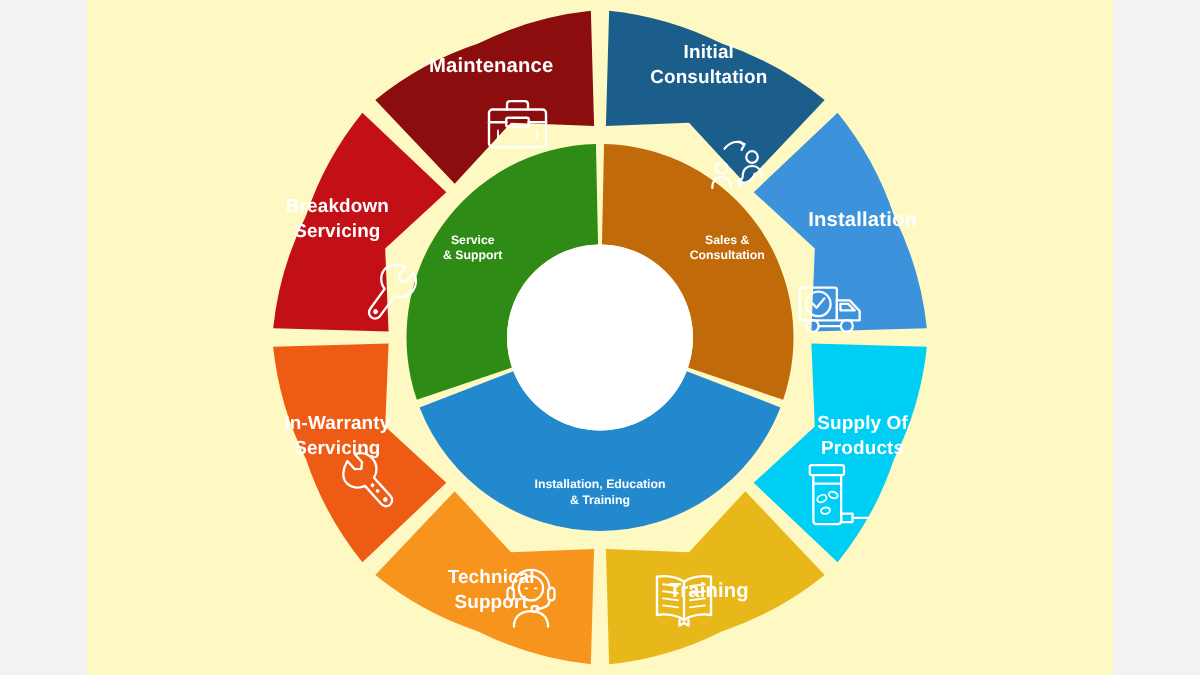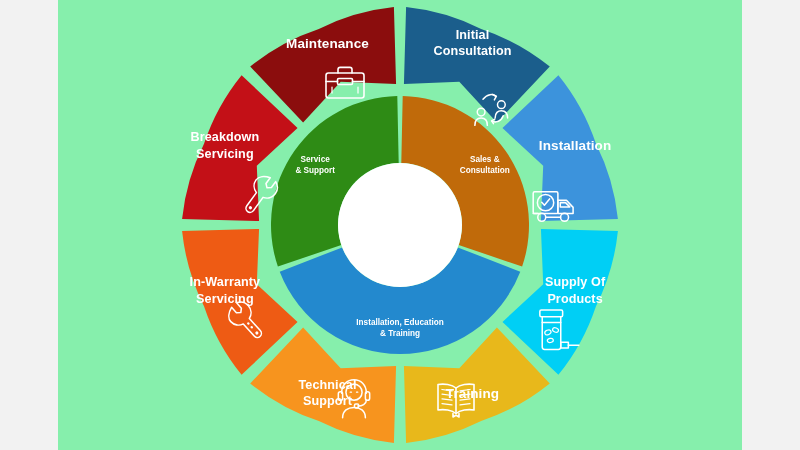--- a/index.html
+++ b/index.html
@@ -10,21 +10,21 @@
   body {
     width: 800px;
     height: 450px;
     overflow: hidden;
     font-family: "Liberation Sans", sans-serif;
   }
   #canvas {
     position: relative;
     width: 800px;
     height: 450px;
-    background: #86efac;
+    background: #fef9c3;
   }
   .side-band {
     position: absolute;
     top: 0;
     height: 450px;
     width: 58px;
     background: #f2f2f2;
   }
   .side-band.left { left: 0; }
   .side-band.right { right: 0; }

